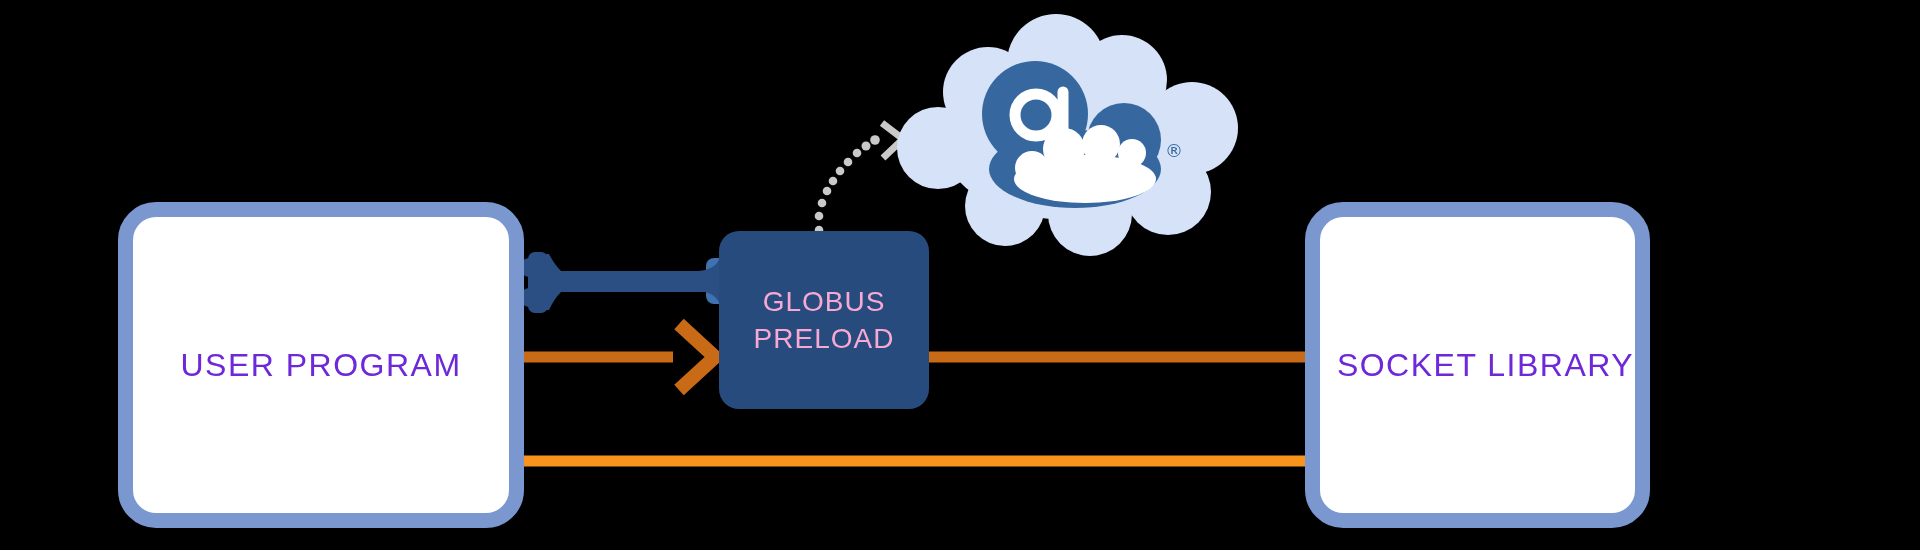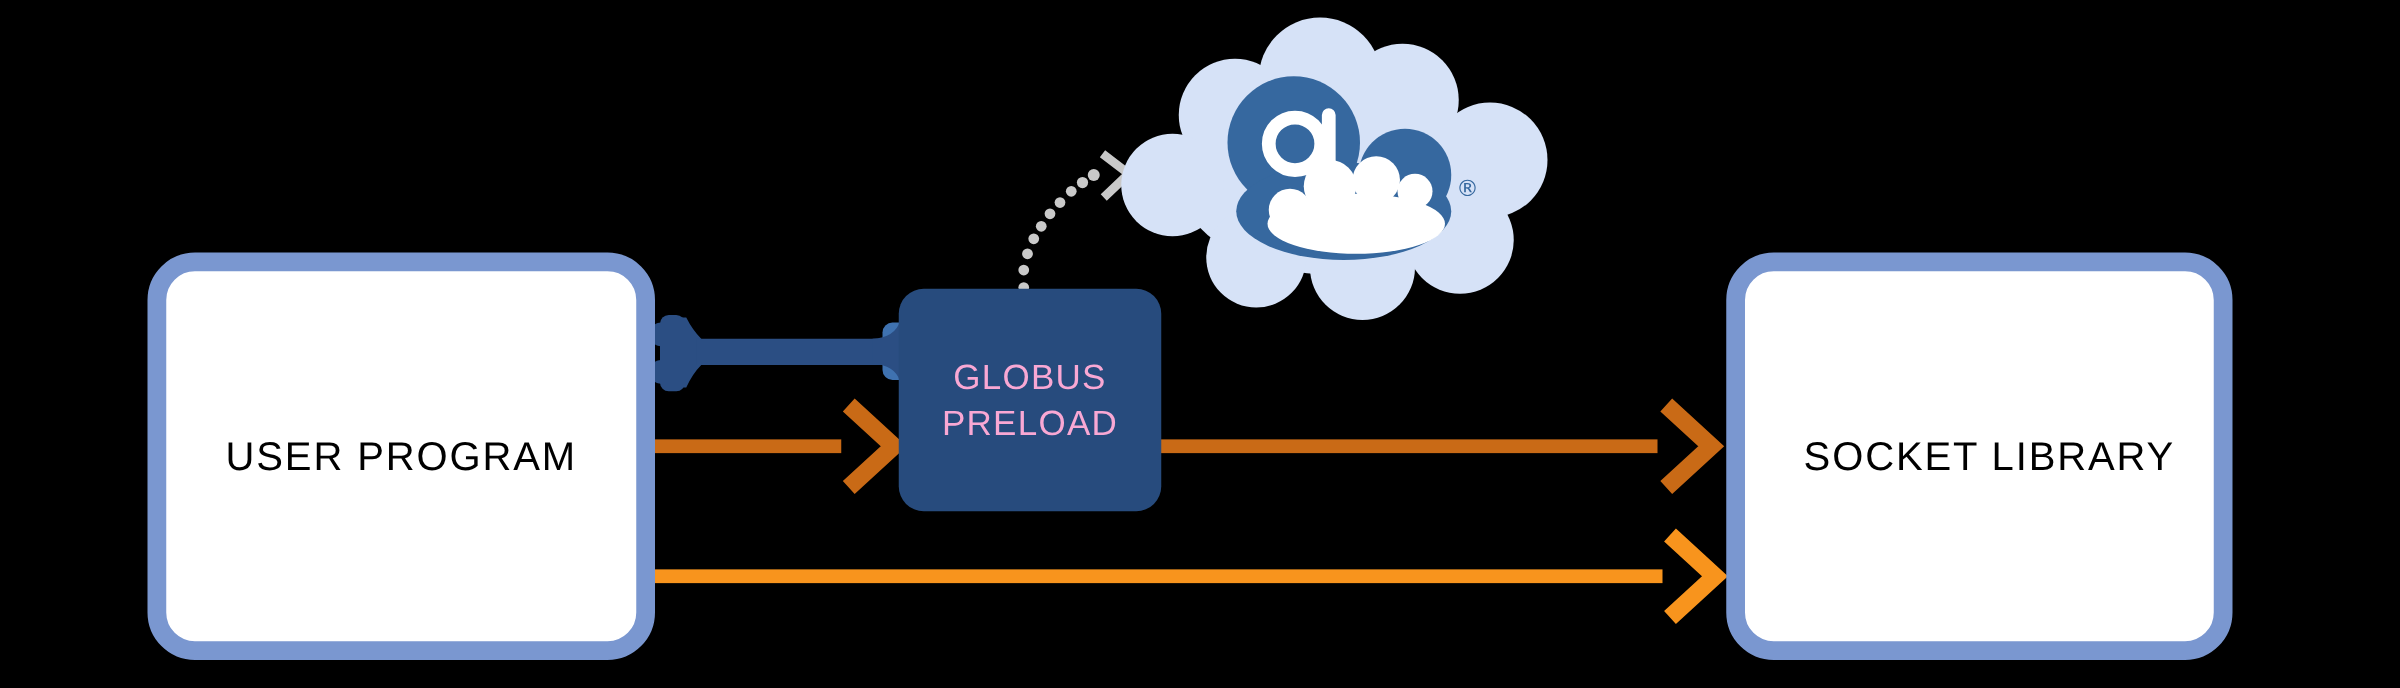--- a/index.html
+++ b/index.html
@@ -14,26 +14,26 @@
   .node{
     position:absolute;
     display:flex;align-items:center;justify-content:center;
     text-align:center;
     box-sizing:border-box;
   }
   .box-light{
     background:#ffffff;
     border:15px solid #7a97d0;
     border-radius:38px;
-    color:#000000;
+    color:#6d28d9;
     font-size:32px;
     letter-spacing:1.5px;
   }
   .node-user-program{left:118px;top:202px;width:406px;height:326px;}
-  .node-socket-library{left:1381px;top:202px;width:405px;height:326px;padding-left:16px;}
+  .node-socket-library{left:1305px;top:202px;width:345px;height:326px;padding-left:16px;}
   .node-globus-preload{
     left:719px;top:231px;width:210px;height:178px;
     background:#274b7d;
     border-radius:20px;
     color:#f9a8d4;
     font-size:28px;
     line-height:37px;
     letter-spacing:1px;
     padding:0 24px;
   }

